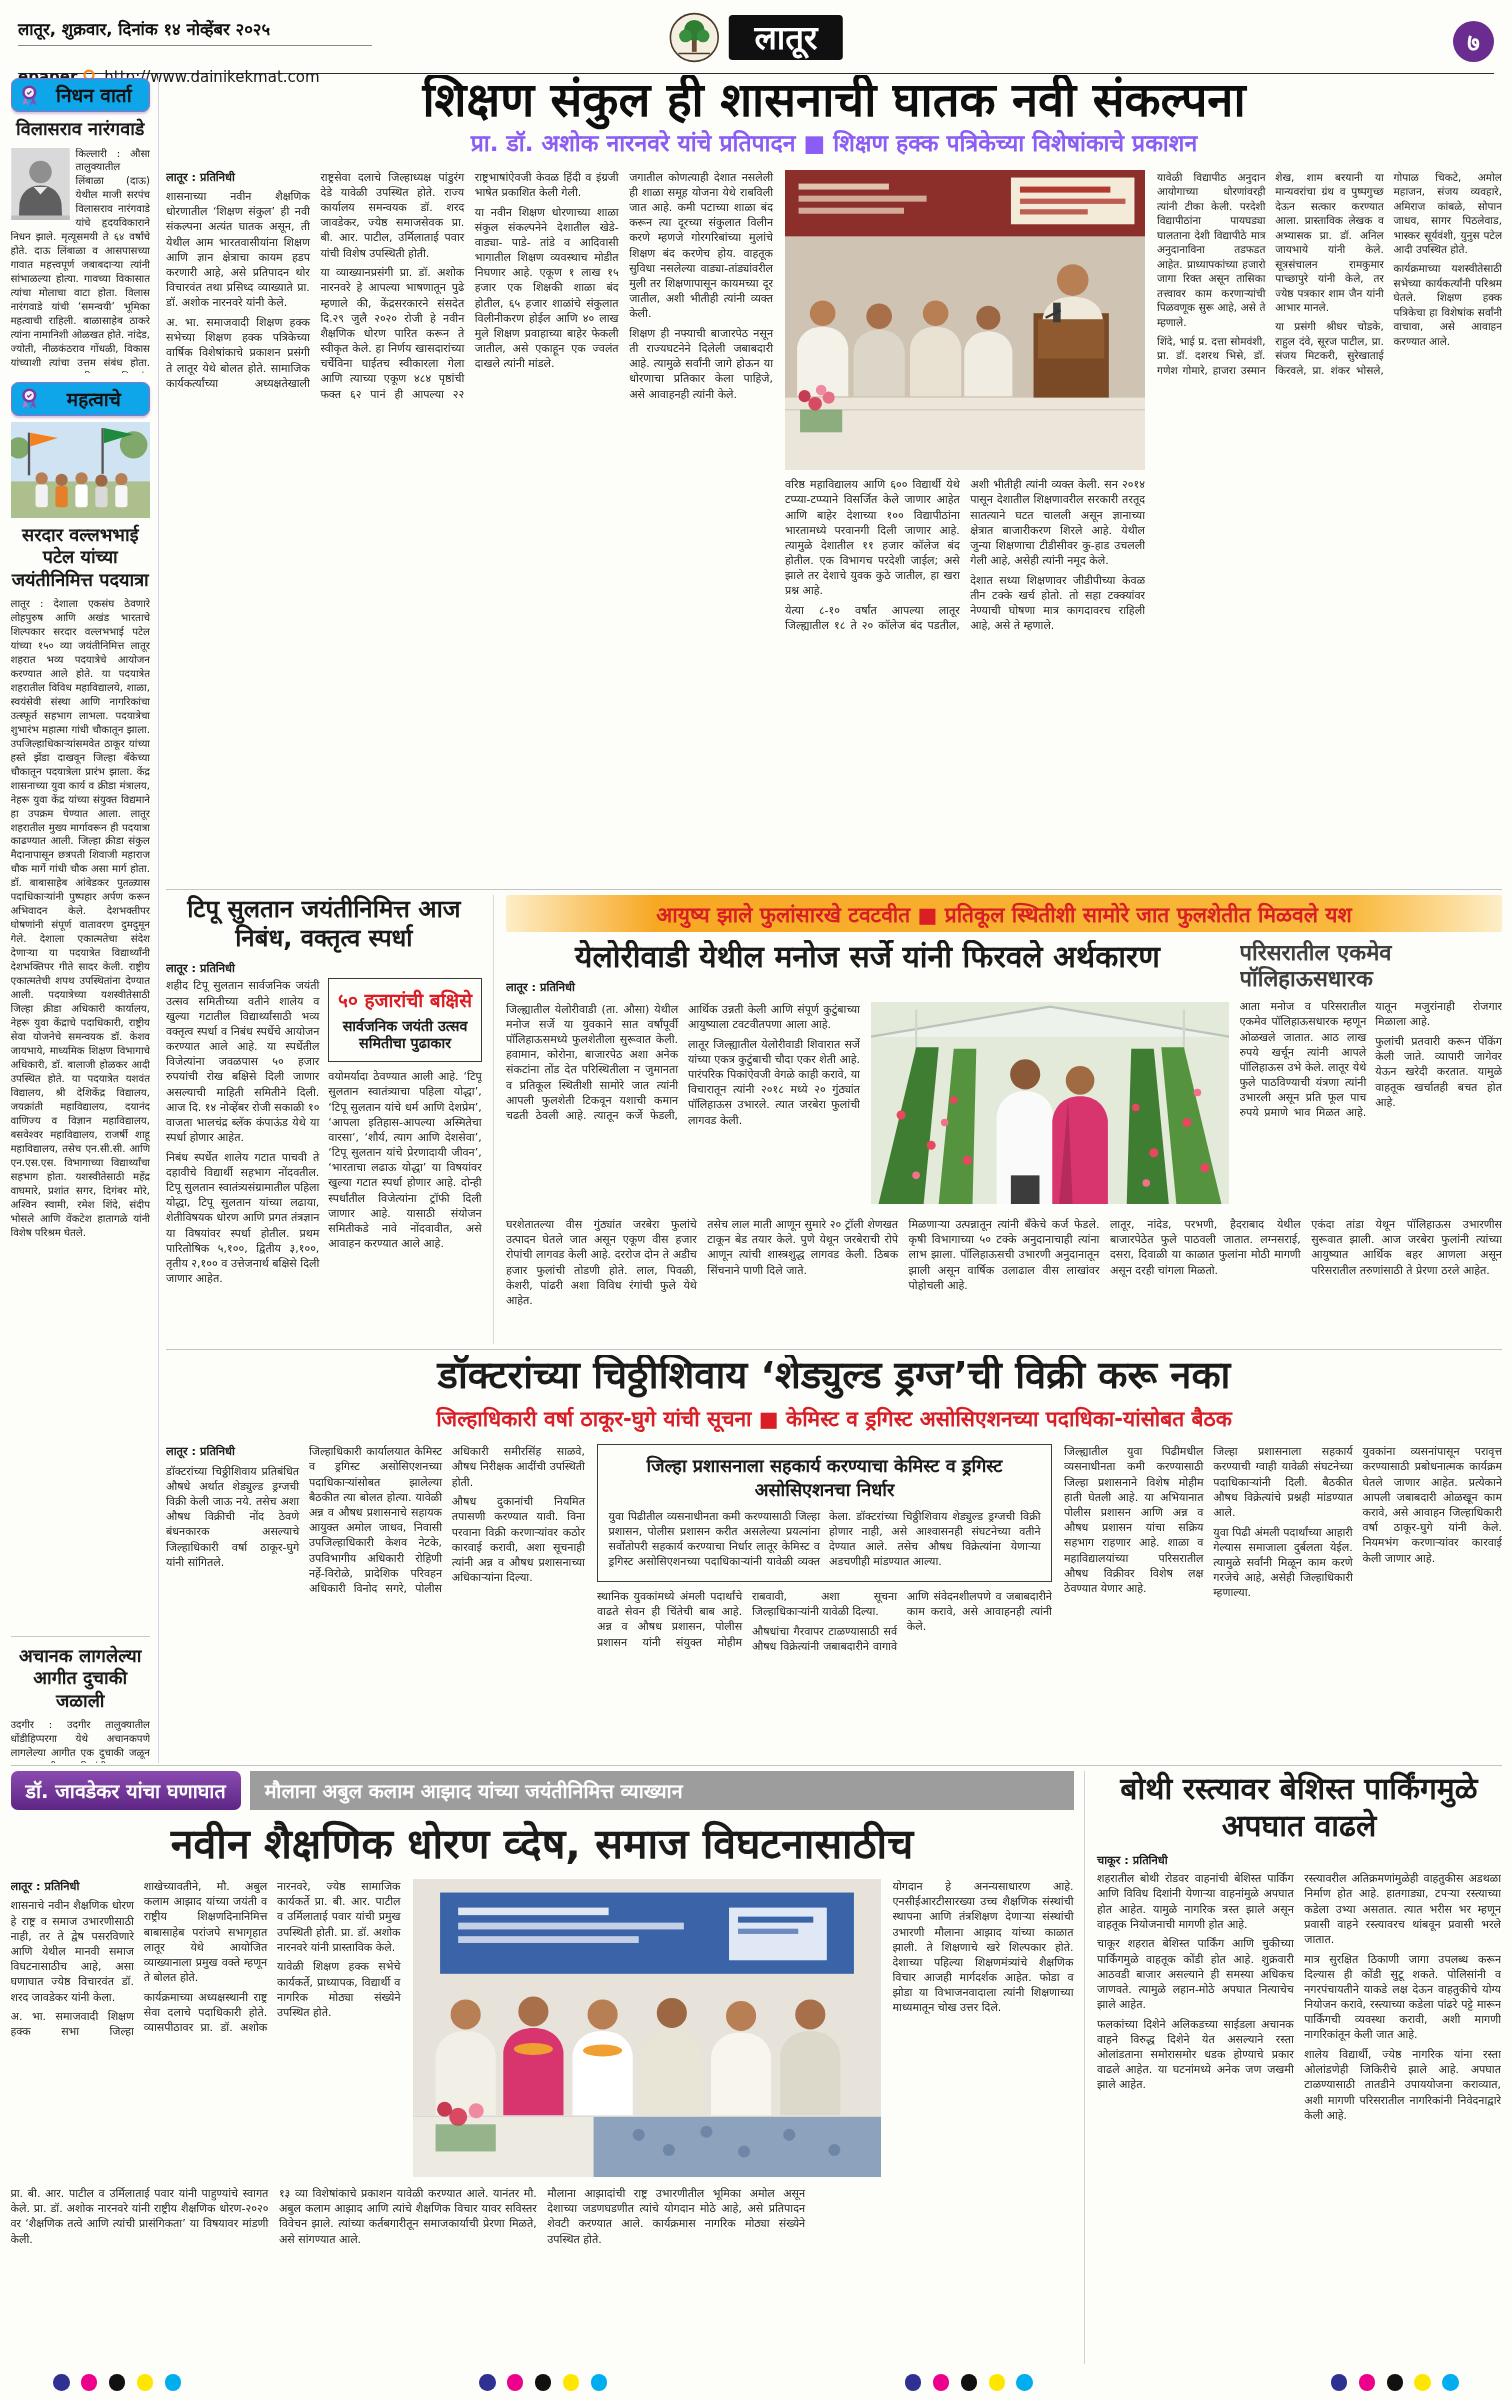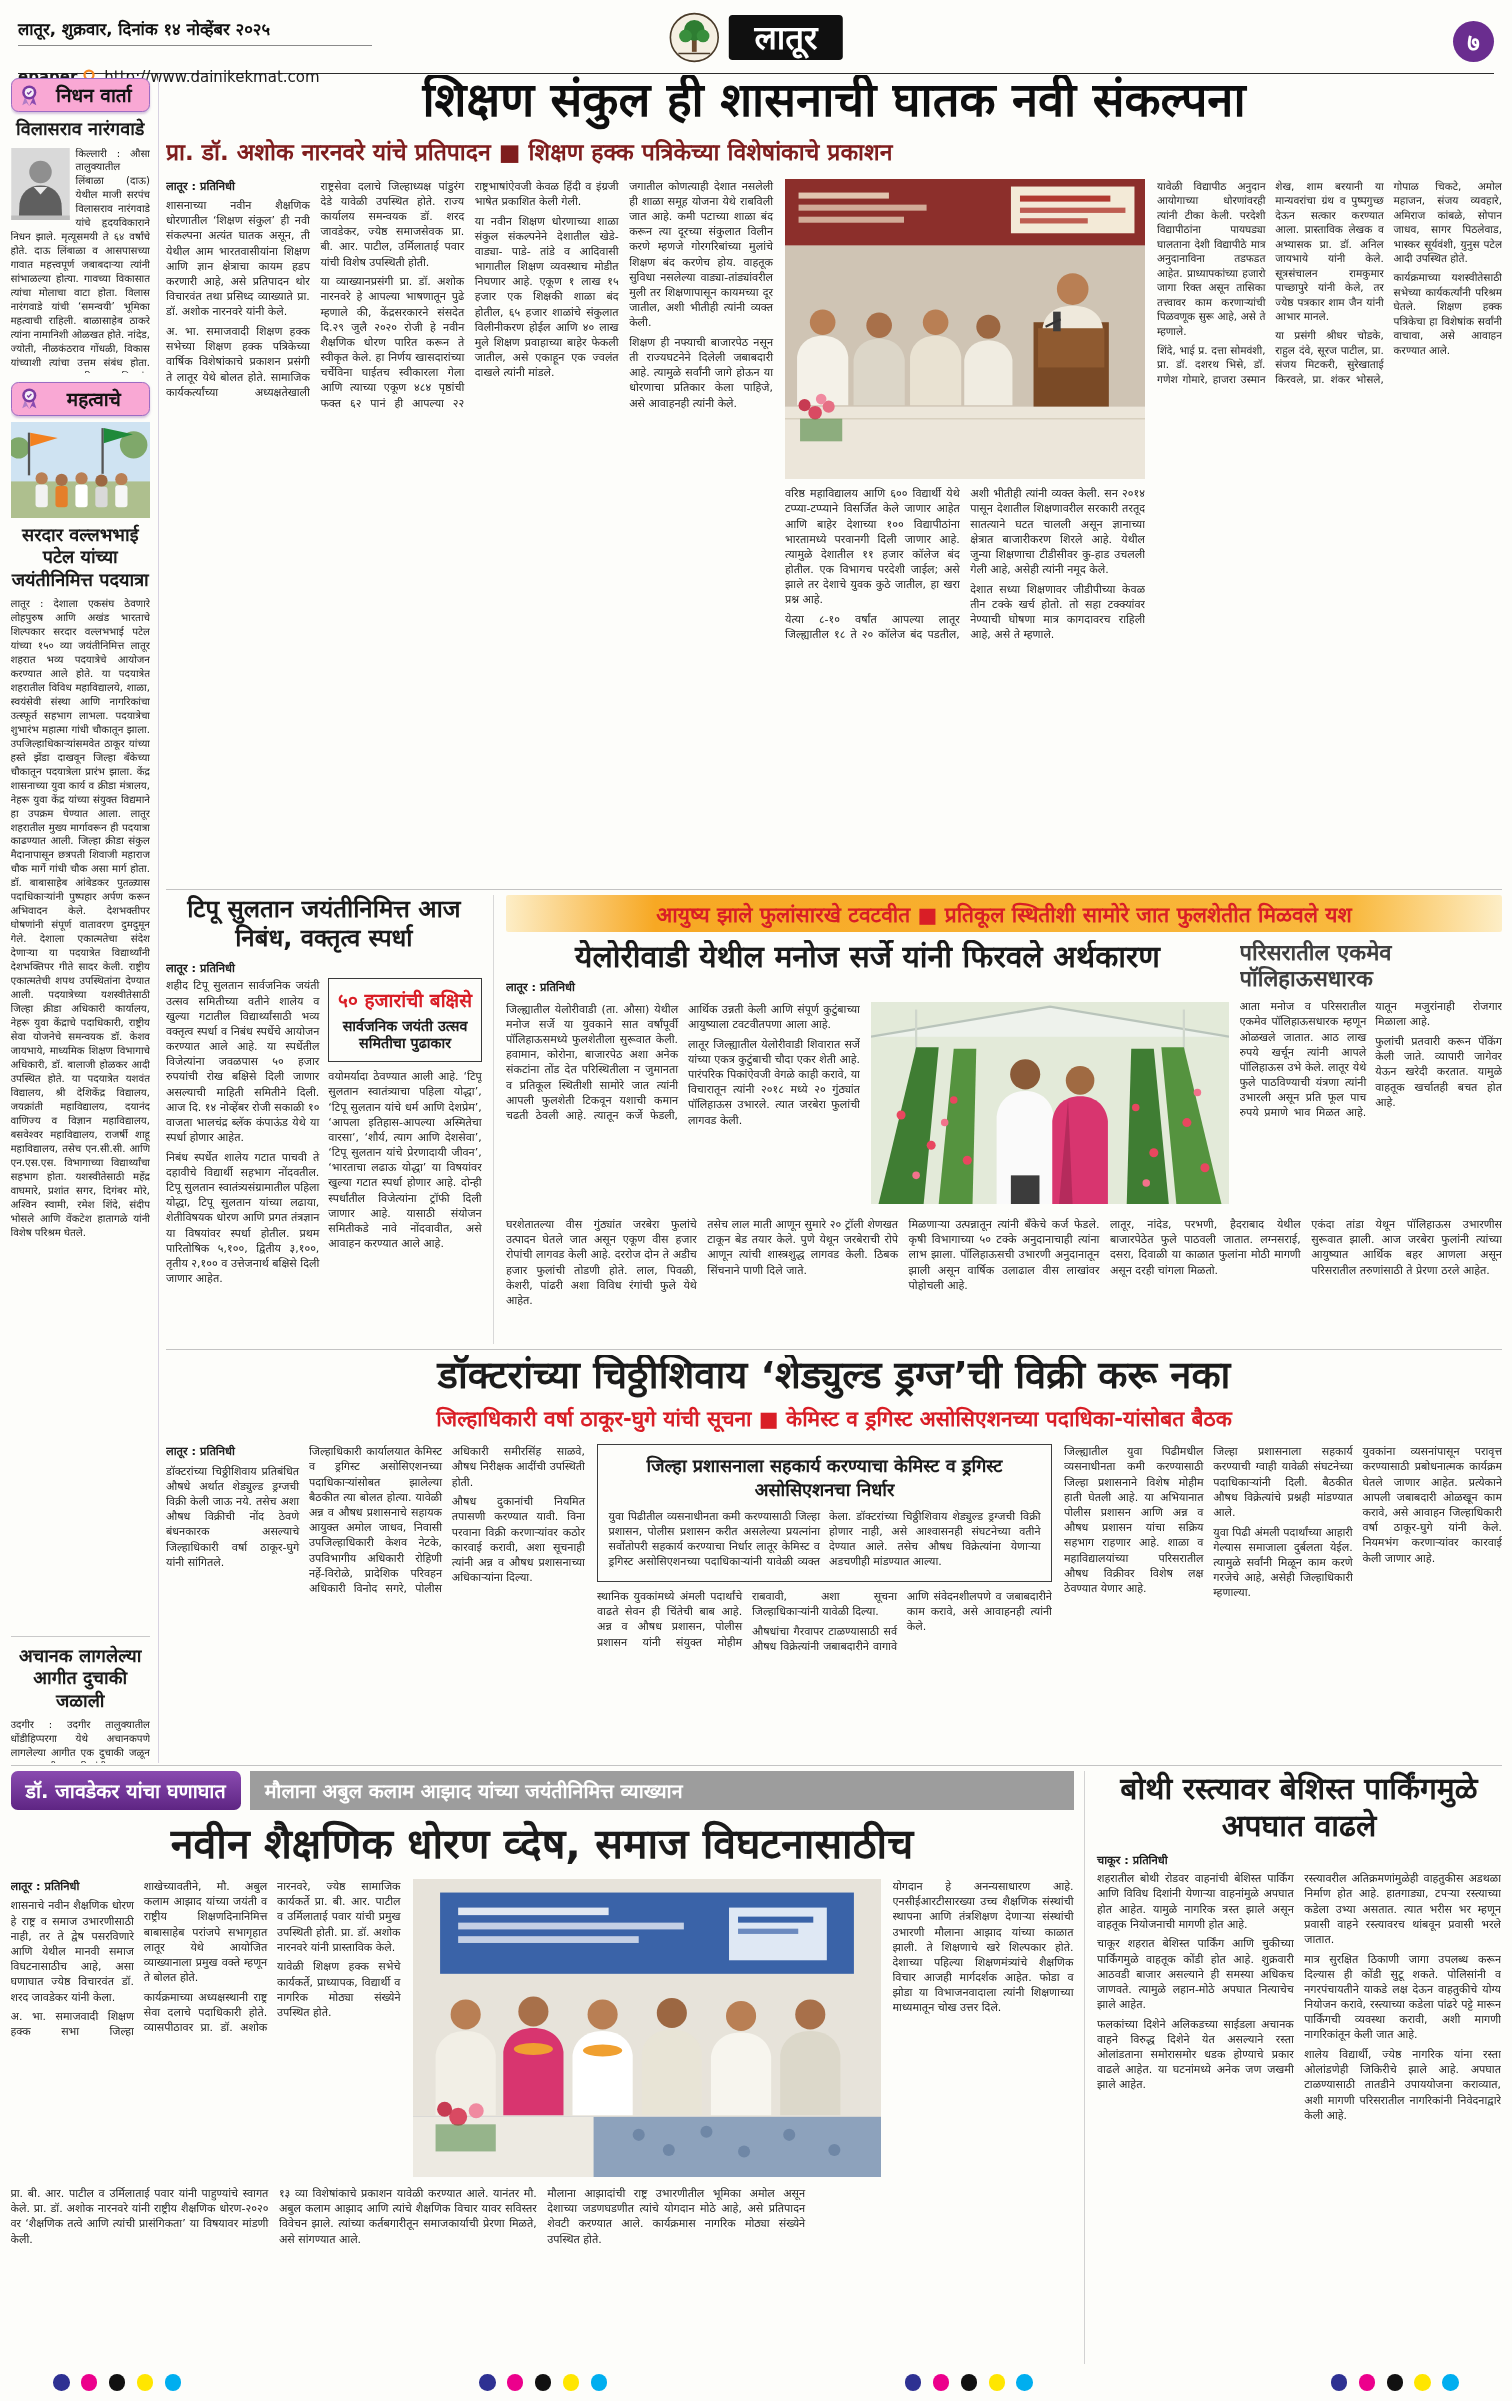--- a/index.html
+++ b/index.html
@@ -24,33 +24,33 @@
   
   .rule { position:absolute; height:0.8px; background:#c3c3c3; }
 
   
   .bt { font-size:11px; line-height:1.38; text-align:justify; color:#1d1d1d; }
   .bt p { margin-bottom:4.5px; }
   .dl { font-weight:800; font-size:11.3px; margin-bottom:3.8px; }
 
   
   .sidebar { position:absolute; left:10.5px; top:78px; width:148px; height:1685px; padding-right:7.5px; border-right:0.8px solid #d8d2e2; overflow:hidden; }
-  .pill { display:flex; align-items:center; gap:4.5px; background:#f9a8d4; border:1.5px solid #9b6cc3; border-radius:7.5px; padding:3px 6px; box-shadow:0 1.5px 2.3px rgba(106,45,143,.28); margin-bottom:6px; }
+  .pill { display:flex; align-items:center; gap:4.5px; background:#0ea5e9; border:1.5px solid #9b6cc3; border-radius:7.5px; padding:3px 6px; box-shadow:0 1.5px 2.3px rgba(106,45,143,.28); margin-bottom:6px; }
   .pill-icon { width:22.6px; height:22.6px; flex:0 0 auto; }
   .pill-label { flex:1; text-align:center; font-size:19px; font-weight:800; color:#141414; }
   .sb-head { font-size:18px; font-weight:800; line-height:1.25; text-align:center; margin:4.5px 0 6px; }
   .sb-body { font-size:10.2px; line-height:1.37; text-align:justify; overflow:hidden; }
   .portrait { float:left; width:59px; height:72px; margin:1.5px 6px 3px 0; }
   .sb-photo { width:100%; height:96px; margin:1.5px 0 6px; }
   .sb-sep { border-top:0.8px solid #c9c9c9; margin:9px 0 7.5px; }
 
   
   .lead { position:absolute; left:166px; top:75px; width:1336px; height:807px; overflow:hidden; }
   .lead-head { font-size:47px; font-weight:800; text-align:center; line-height:1.08; color:#0e0e0e; }
-  .lead-sub { color:#7f1d1d; font-size:23px; font-weight:700; margin-top:9px; }
+  .lead-sub { color:#8b5cf6; font-size:23px; font-weight:700; text-align:center; }
   .lead-body { display:flex; gap:12px; margin-top:12px; height:678px; overflow:hidden; }
   .lead-a { width:607px; column-count:4; column-gap:10.5px; }
   .lead-b { width:360px; display:flex; flex-direction:column; }
   .lead-photo { width:360px; height:300px; flex:0 0 auto; }
   .lead-b-text { margin-top:7.5px; flex:1; column-count:2; column-gap:10.5px; overflow:hidden; }
   .lead-c { flex:1; column-count:3; column-gap:9.8px; overflow:hidden; font-size:10.5px; }
 
   
   .mid { position:absolute; left:166px; top:895px; width:1336px; height:449px; display:flex; gap:12px; overflow:hidden; }
   .tipu { width:328px; border-right:0.8px solid #d8d8d8; padding-right:11.3px; }

